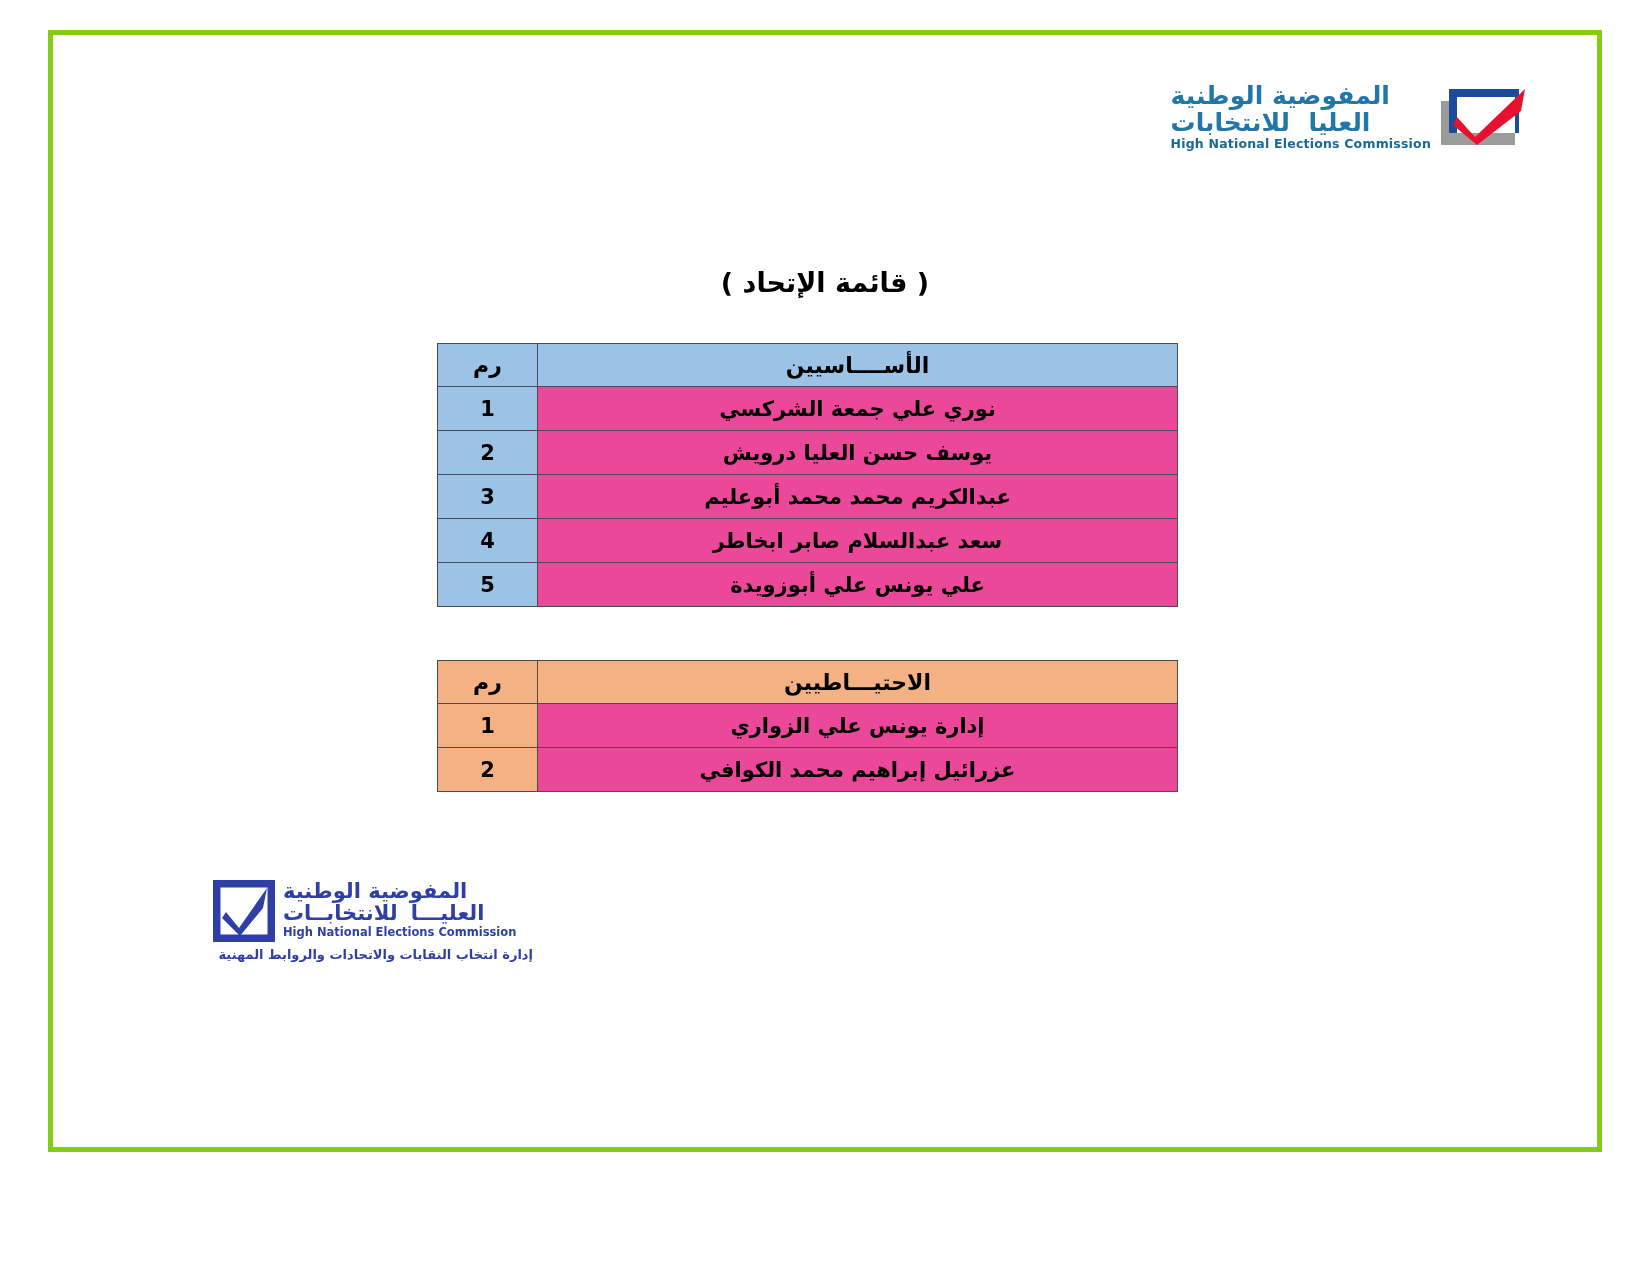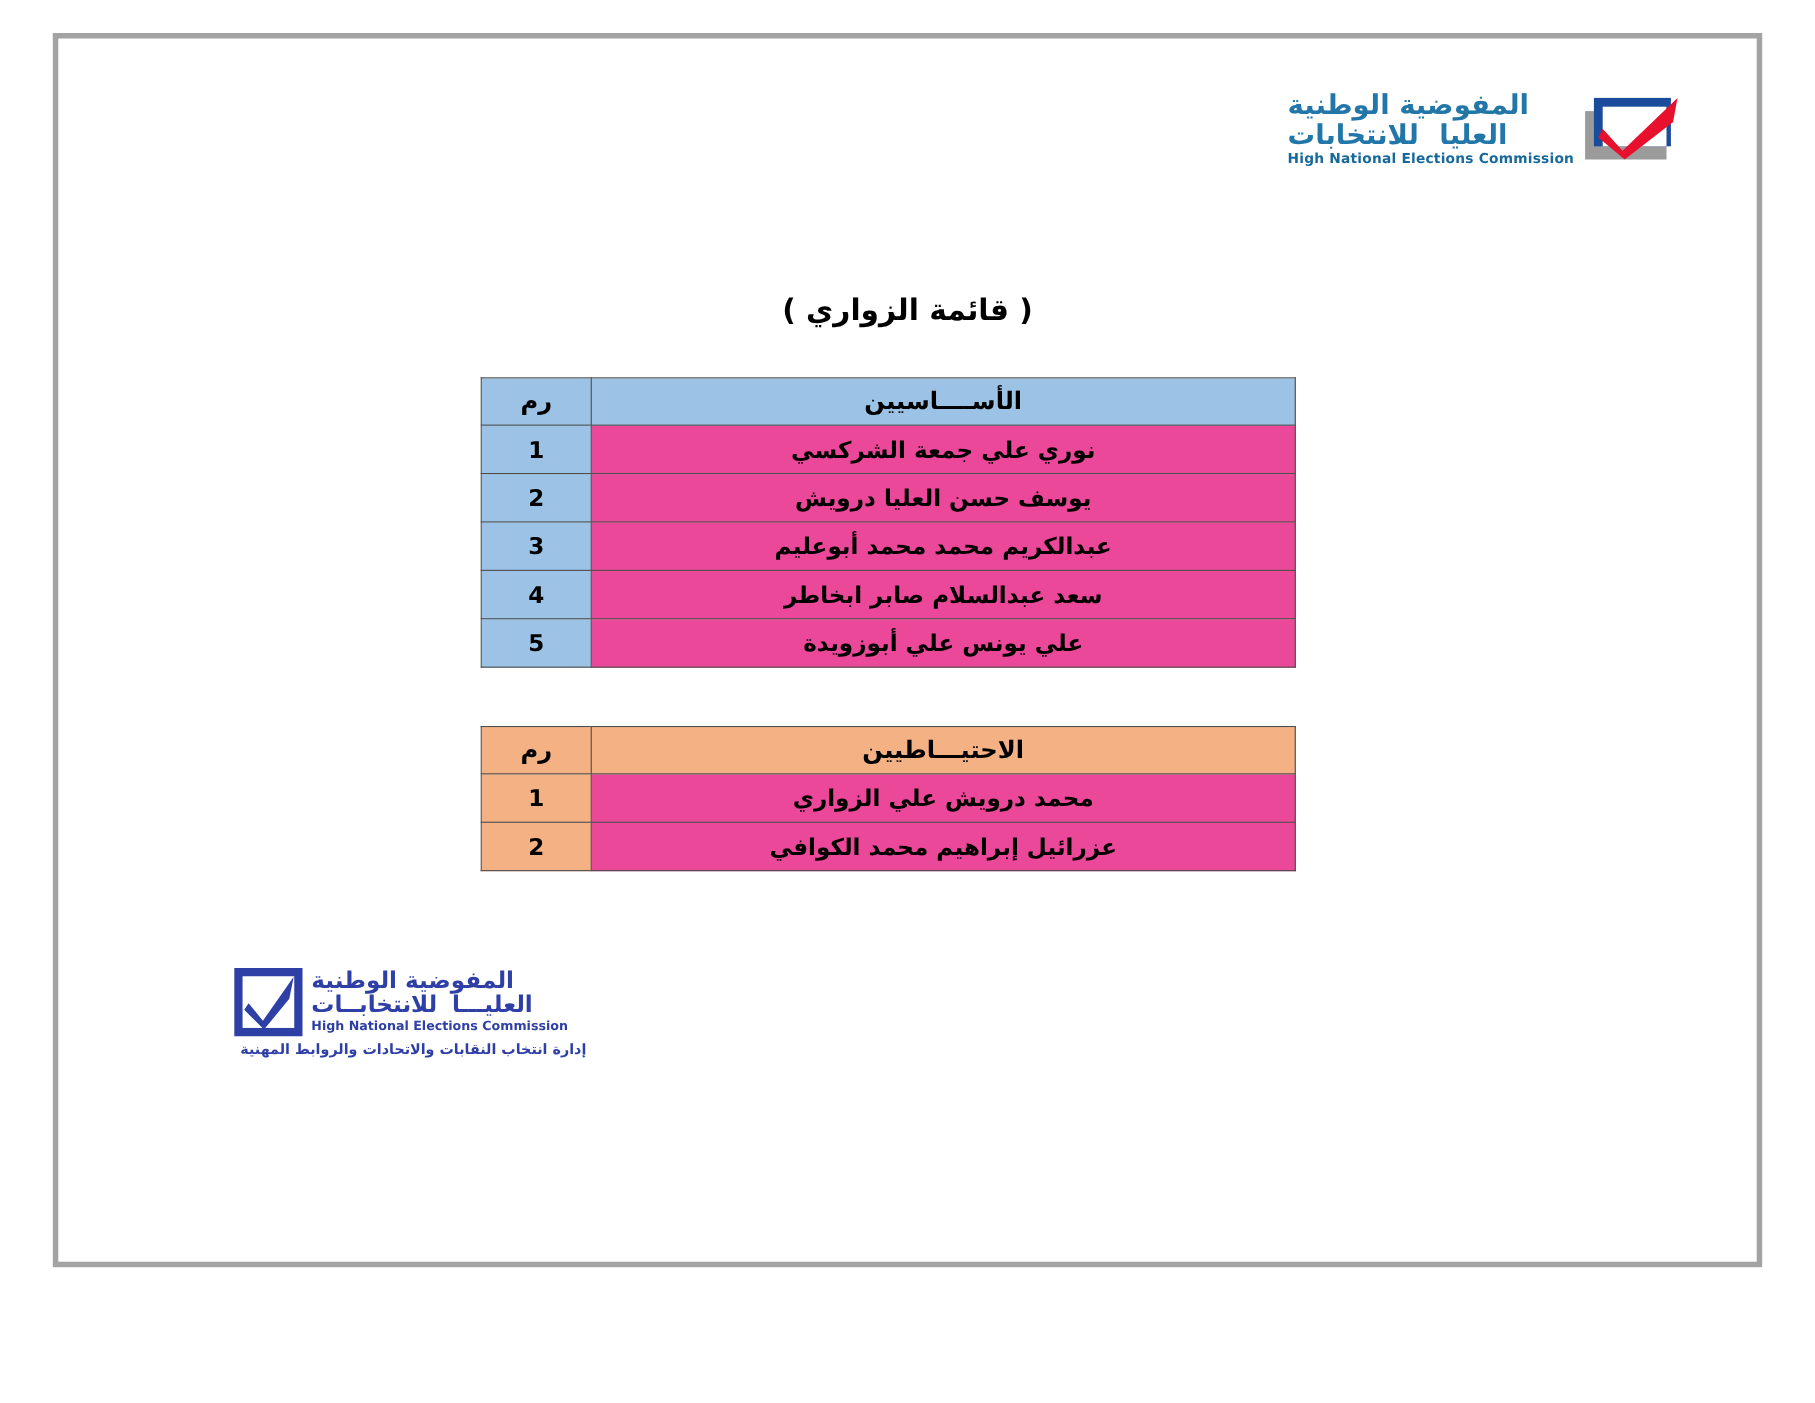--- a/index.html
+++ b/index.html
@@ -16,21 +16,21 @@
     position: relative;
   }
 
   
   .page-frame {
     position: absolute;
     left: 48px;
     top: 30px;
     width: 1554px;
     height: 1122px;
-    border: 5px solid #a3a3a3;
+    border: 5px solid #84cc16;
     background: #ffffff;
     box-sizing: border-box;
   }
   .page-inner {
     position: relative;
     width: 100%;
     height: 100%;
   }
 
   
@@ -252,21 +252,21 @@
           <path d="M6 30 L24 50 L74 2 L70 24 L26 58 L2 38 Z" fill="#e8112d"></path>
         </svg>
       </div>
       <div class="logo-text-block">
         <div class="logo-ar-line1">المفوضية الوطنية</div>
         <div class="logo-ar-line2">العليا  للانتخابات</div>
         <div class="logo-en-line">High National Elections Commission</div>
       </div>
     </div>
 
-    <div class="doc-subtitle">( قائمة الزواري )</div>
+    <div class="doc-subtitle">( قائمة الإتحاد )</div>
 
     <table class="cand-table primary">
       <colgroup>
         <col class="col-name">
         <col class="col-num">
       </colgroup>
       <thead>
         <tr>
           <th class="hdr-cell">الأســــاسيين</th>
           <th class="hdr-cell">رم</th>
@@ -302,21 +302,21 @@
         <col class="col-num">
       </colgroup>
       <thead>
         <tr>
           <th class="hdr-cell">الاحتيـــاطيين</th>
           <th class="hdr-cell">رم</th>
         </tr>
       </thead>
       <tbody>
         <tr>
-          <td class="name-cell">محمد درويش علي الزواري</td>
+          <td class="name-cell">إدارة يونس علي الزواري</td>
           <td class="num-cell">1</td>
         </tr>
         <tr>
           <td class="name-cell">عزرائيل إبراهيم محمد الكوافي</td>
           <td class="num-cell">2</td>
         </tr>
       </tbody>
     </table>
 
     <div class="ink-stamp">

